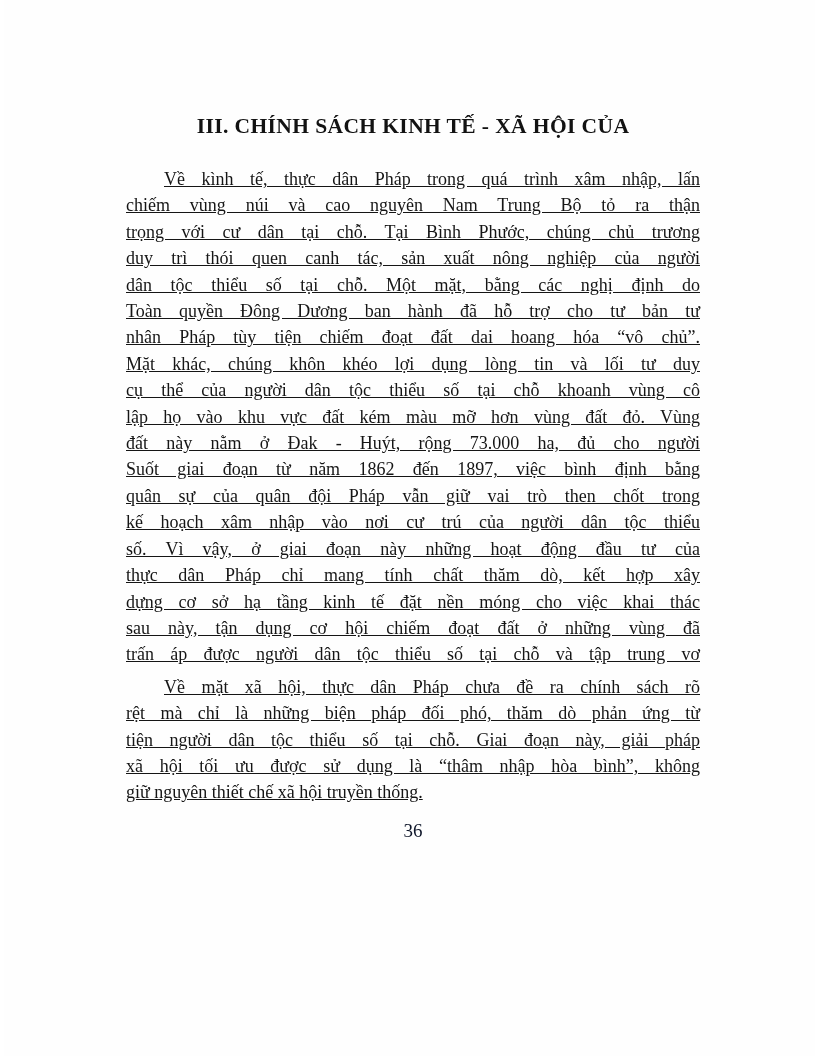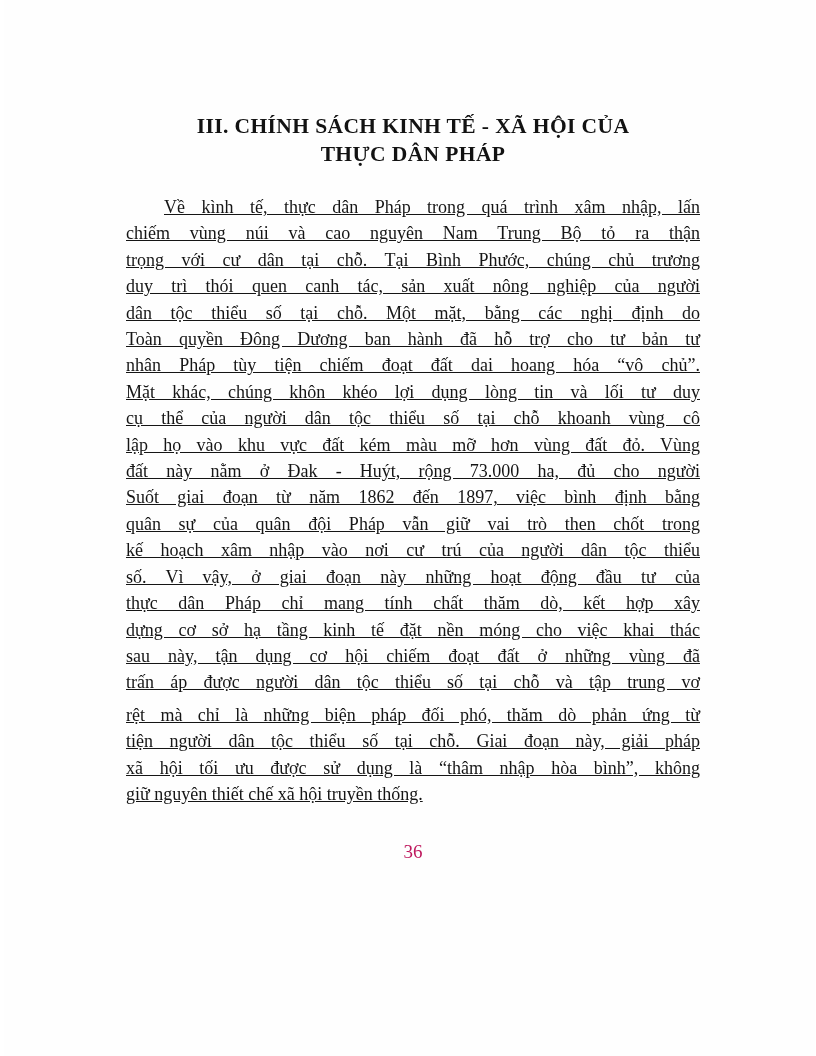--- a/index.html
+++ b/index.html
@@ -56,31 +56,30 @@
   .line.first {
     text-indent: 38px;
   }
   .line.last {
     text-align-last: left;
   }
   .page-number {
     width: 574px;
     text-align: center;
     font-size: 19px;
-    margin-top: 34px;
-    color: #be185d;
+    margin-top: 14px;
+    color: #0f172a;
   }
 </style>
 </head>
 <body>
 
 <div class="page">
   <h1 class="heading">
       <div class="h-line">III. CHÍNH SÁCH KINH TẾ - XÃ HỘI CỦA</div>
-      <div class="h-line">THỰC DÂN PHÁP</div>
     </h1>
   <div class="body-text">
       <div class="para">
         <div class="line first">Về kình tế, thực dân Pháp trong quá trình xâm nhập, lấn</div>
         <div class="line">chiếm vùng núi và cao nguyên Nam Trung Bộ tỏ ra thận</div>
         <div class="line">trọng với cư dân tại chỗ. Tại Bình Phước, chúng chủ trương</div>
         <div class="line">duy trì thói quen canh tác, sản xuất nông nghiệp của người</div>
         <div class="line">dân tộc thiểu số tại chỗ. Một mặt, bằng các nghị định do</div>
         <div class="line">Toàn quyền Đông Dương ban hành đã hỗ trợ cho tư bản tư</div>
         <div class="line">nhân Pháp tùy tiện chiếm đoạt đất dai hoang hóa “vô chủ”.</div>
@@ -91,20 +90,21 @@
         <div class="line">Suốt giai đoạn từ năm 1862 đến 1897, việc bình định bằng</div>
         <div class="line">quân sự của quân đội Pháp vẫn giữ vai trò then chốt trong</div>
         <div class="line">kế hoạch xâm nhập vào nơi cư trú của người dân tộc thiểu</div>
         <div class="line">số. Vì vậy, ở giai đoạn này những hoạt động đầu tư của</div>
         <div class="line">thực dân Pháp chỉ mang tính chất thăm dò, kết hợp xây</div>
         <div class="line">dựng cơ sở hạ tầng kinh tế đặt nền móng cho việc khai thác</div>
         <div class="line">sau này, tận dụng cơ hội chiếm đoạt đất ở những vùng đã</div>
         <div class="line">trấn áp được người dân tộc thiểu số tại chỗ và tập trung vơ</div>
       </div>
       <div class="para">
+        <div class="line first">Về mặt xã hội, thực dân Pháp chưa đề ra chính sách rõ</div>
         <div class="line">rệt mà chỉ là những biện pháp đối phó, thăm dò phản ứng từ</div>
         <div class="line">tiện người dân tộc thiểu số tại chỗ. Giai đoạn này, giải pháp</div>
         <div class="line">xã hội tối ưu được sử dụng là “thâm nhập hòa bình”, không</div>
         <div class="line last">giữ nguyên thiết chế xã hội truyền thống.</div>
       </div>
     </div>
   <div class="page-number">36</div>
 </div>
 
 </body></html>

